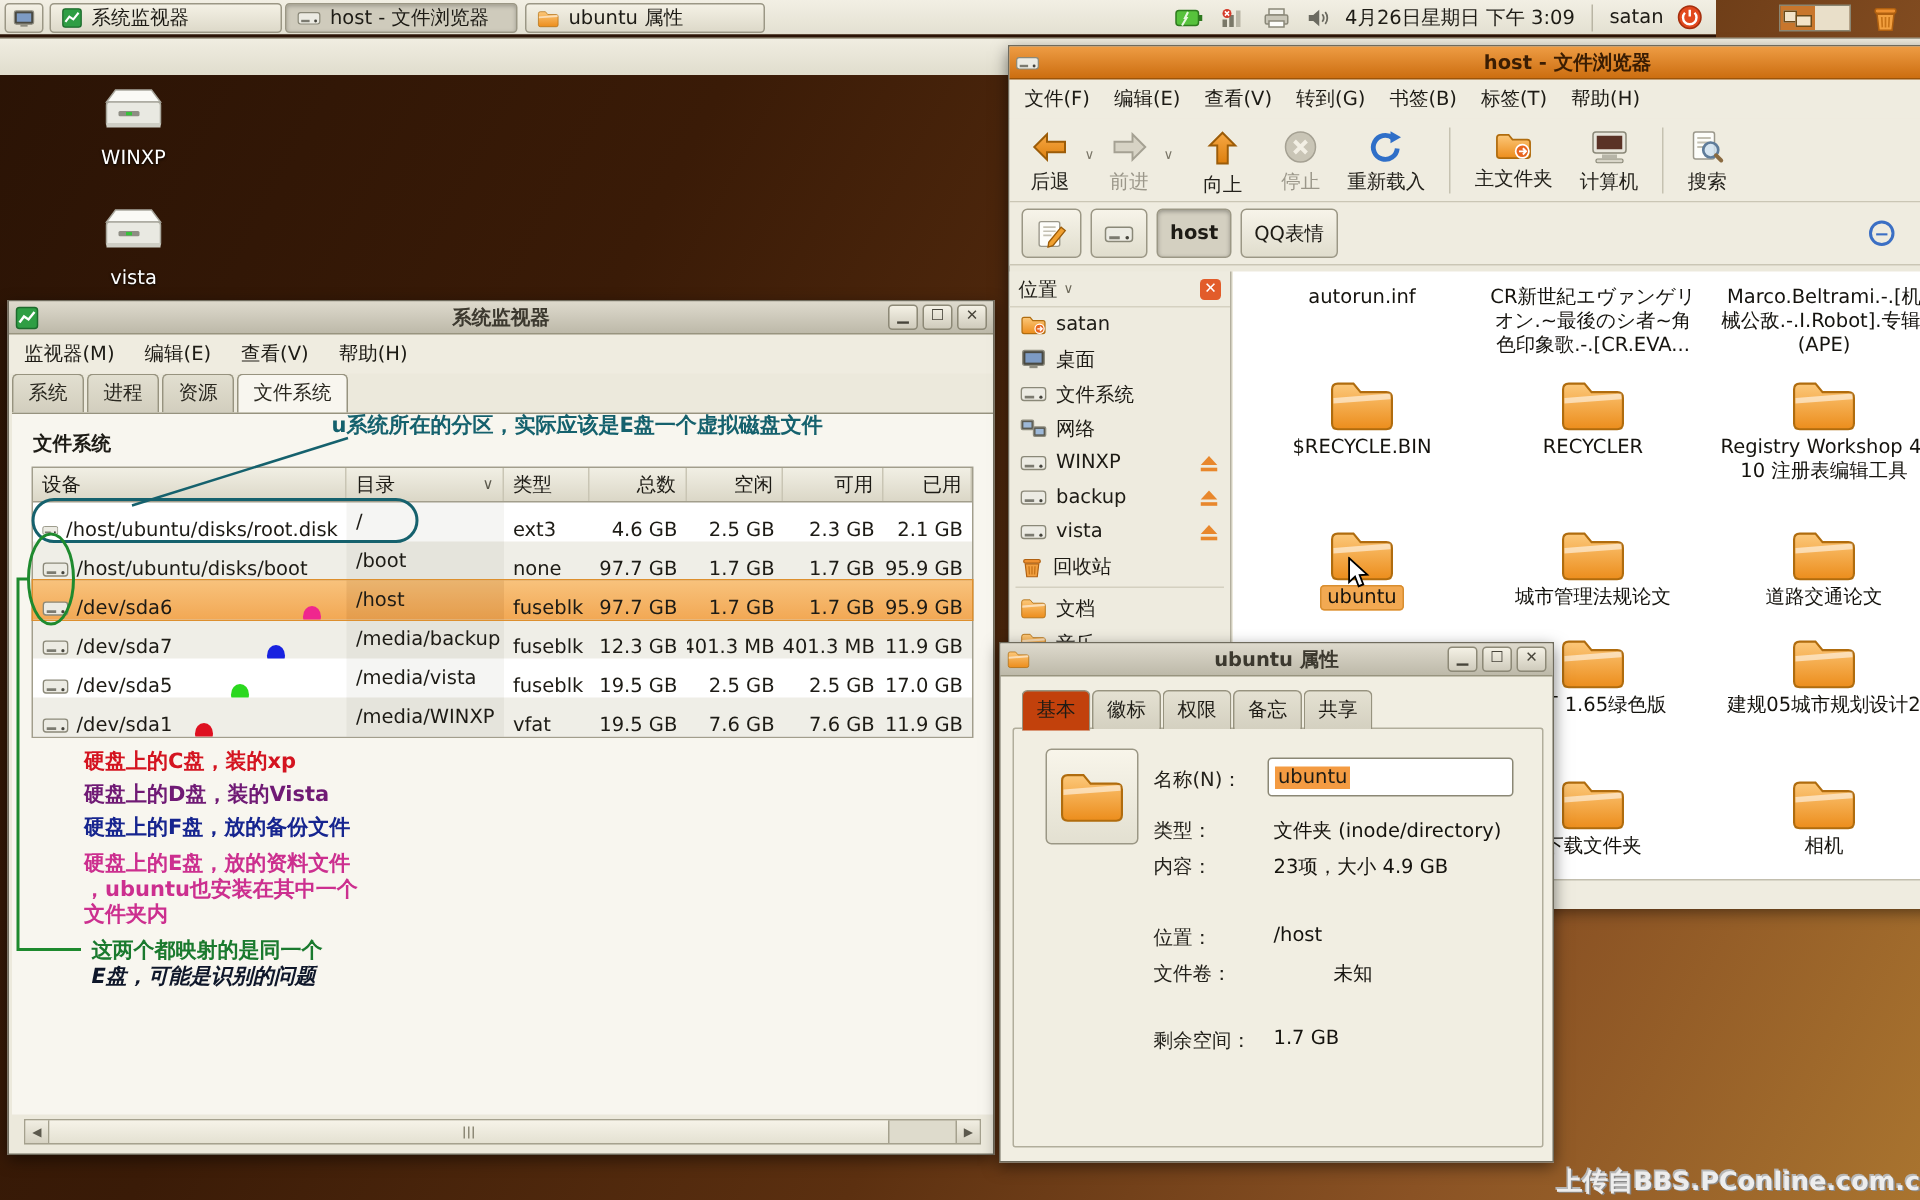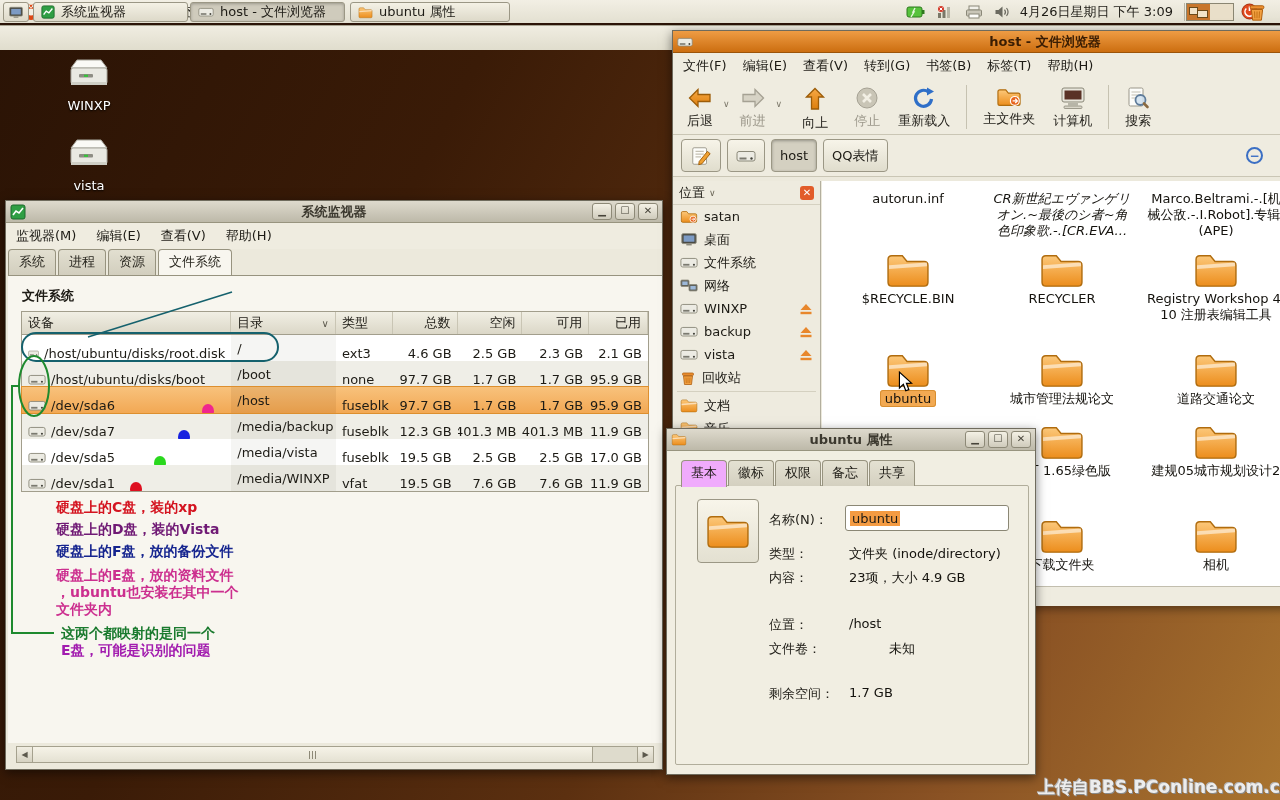--- a/index.html
+++ b/index.html
@@ -3,22 +3,22 @@
 <meta charset="utf-8">
 <style>
   * { margin:0; padding:0; box-sizing:border-box; }
   html,body { width:1280px; height:800px; overflow:hidden; }
   body { font-family:"DejaVu Sans",sans-serif; font-size:13px; color:#1d1b15; }
   #screen { position:relative; width:1280px; height:800px; overflow:hidden;
     background:linear-gradient(118deg,#2a1305 0%,#3a1b07 30%,#5c3010 58%,#8a5224 80%,#a9742f 100%); }
   .abs { position:absolute; }
 
   
-  #panel { left:0; top:0; width:1280px; height:25px; background:linear-gradient(#f2efe4,#e3e0d1);
-    border-bottom:2px solid #2b1407; display:flex; align-items:center; padding:0 19px; z-index:40; }
+  #panel { left:0; top:0; width:1144px; height:25px; background:linear-gradient(#f2efe4,#e3e0d1);
+    border-bottom:2px solid #2b1407; display:flex; align-items:center; padding:0 6px; z-index:40; }
   #panel .pmenu { padding:0 9px; height:23px; display:flex; align-items:center; color:#1d1b15; }
   #panel .pico { width:20px; height:20px; margin:0 2px; display:flex; align-items:center; justify-content:center; }
   #panel .right { margin-left:auto; display:flex; align-items:center; gap:5px; }
   #panel .sep { width:1px; height:18px; background:#b9b5a4; margin:0 6px; }
 
   
   .dicon { width:96px; text-align:center; z-index:1; }
   .dicon .dlabel { color:#fff; text-shadow:0 1px 2px #000; margin-top:2px; }
 
   
@@ -74,21 +74,21 @@
     border-bottom:1px solid #cac6b5; gap:2px; }
   .nbtn { display:flex; flex-direction:column; align-items:center; gap:2px; padding:3px 8px; color:#24221c; }
   .nbtn.disabled { color:#9b978a; }
   .nbtn .nicolbl { white-space:nowrap; }
   .chev { font-size:9px; color:#7a7668; margin-top:16px; }
   .tsep { width:1px; height:44px; background:#c6c2b1; margin:2px 6px; }
   #fb-locbar { display:flex; align-items:center; gap:6px; padding:4px 8px; height:42px; background:#efece0;
     border-bottom:1px solid #cac6b5; }
   .lbtn { height:33px; border:1px solid #9b9785; border-radius:4px; background:linear-gradient(#f7f4e9,#e0ddcd);
     display:flex; align-items:center; padding:0 8px; gap:5px; }
-  .lbtn.pressed { background:#d4d0c1; box-shadow:inset 0 1px 3px rgba(0,0,0,.3); font-weight:normal;text-align:right; }
+  .lbtn.pressed { background:#d4d0c1; box-shadow:inset 0 1px 3px rgba(0,0,0,.3); font-weight:bold;text-align:right; }
   .zoomout { margin-left:auto; width:17px; height:17px; border:2px solid #3b6fc4; border-radius:50%;
     color:#3b6fc4; display:flex; align-items:center; justify-content:center; font-weight:bold; font-size:12px;
     line-height:1; margin-right:146px; }
   #fb-side { left:0; top:150px; width:148px; height:405px; background:#eeebdf; border-right:1px solid #b3af9e; }
   .sphead { display:flex; align-items:center; gap:4px; padding:4px 6px; height:24px; border-bottom:1px solid #d5d1c1; }
   .spclose { margin-left:auto; width:14px; height:14px; background:#e25c2a; border-radius:3px; color:#fff;
     font-size:10px; line-height:13px; text-align:center; font-weight:bold; }
   .sitem { display:flex; align-items:center; gap:6px; height:23px; padding:0 7px; }
   .sitem svg { flex:none; }
   .sitem .eject { margin-left:auto; }
@@ -101,21 +101,21 @@
   .flabel .sel-pill { background:#f2a952; border:1px solid #d88e30; border-radius:3px; padding:0 4px; }
   #fb-status { left:0; top:555px; width:746px; height:20px; background:#efece0; border-top:1px solid #c2beae; }
 
   
   #propwin { left:666px; top:428px; width:370px; height:347px; z-index:30; background:#f1eee2; }
   #prop-tabs { position:absolute; left:14px; top:30px; display:flex; align-items:flex-end; }
   #prop-line { position:absolute; left:8px; top:56px; width:354px; height:280px; border:1px solid #b1ad9b;
     border-radius:2px; background:#f1eee2; }
   .ptab { padding:3px 9px 4px 9px; margin-right:1px; background:linear-gradient(#e4e1d2,#d4d0c0);
     border:1px solid #97937f; border-bottom:none; border-radius:4px 4px 0 0; }
-  .ptab.active { background:#f0abfc; position:relative; top:1px; padding-bottom:5px; z-index:2; }
+  .ptab.active { background:#c2410c; position:relative; top:1px; padding-bottom:5px; z-index:2; }
   .fldbtn { position:absolute; left:30px; top:70px; width:62px; height:64px; border:1px solid #9b9785;
     border-radius:4px; background:linear-gradient(#f8f5ea,#e3e0d1); display:flex; align-items:center; justify-content:center; }
   .plabel { position:absolute; left:102px; white-space:nowrap; color:#24221c; }
   .pvalue { position:absolute; left:182px; white-space:nowrap; color:#15130e; }
   .pinput { position:absolute; left:178px; top:76px; width:164px; height:26px; background:#fff;
     border:1px solid #8b8775; border-radius:3px; display:flex; align-items:center; padding:0 4px; }
   .pinput .seltext { background:#f49b42; padding:0 2px; }
 
   
   #taskbar { left:0; top:775px; width:1280px; height:25px; background:linear-gradient(#f0ede1,#e0ddcd);
@@ -458,28 +458,29 @@
       </div>
     </div>
 
     <svg id="sm-svg" class="abs">
       <line x1="226" y1="91" x2="82" y2="136" stroke="#15616d" stroke-width="1.6"></line>
       <rect x="16" y="132" width="256" height="28" rx="14" fill="none" stroke="#15616d" stroke-width="2"></rect>
       <ellipse cx="28" cy="185" rx="15" ry="30" fill="none" stroke="#1e8a2e" stroke-width="2"></ellipse>
       <polyline points="13,185 6,185 6,432 48,432" fill="none" stroke="#1e8a2e" stroke-width="2"></polyline>
     </svg>
 
+    <div class="anno" style="left:215px; top:74px; color:#15616d;">u系统所在的分区，实际应该是E盘一个虚拟磁盘文件</div>
     <div class="anno" style="left:50px; top:298px; color:#d41420;">硬盘上的C盘，装的xp</div>
     <div class="anno" style="left:50px; top:320px; color:#701a75;">硬盘上的D盘，装的Vista</div>
     <div class="anno" style="left:50px; top:342px; color:#16258f;">硬盘上的F盘，放的备份文件</div>
     <div class="anno" style="left:50px; top:366px; color:#cc2f8f;">硬盘上的E盘，放的资料文件</div>
     <div class="anno" style="left:50px; top:383px; color:#cc2f8f;">，ubuntu也安装在其中一个</div>
     <div class="anno" style="left:50px; top:400px; color:#cc2f8f;">文件夹内</div>
     <div class="anno" style="left:55px; top:424px; color:#1a7a2e;">这两个都映射的是同一个</div>
-    <div class="anno" style="left:55px; top:441px; color:#a21caf;">E盘，可能是识别的问题</div>
+    <div class="anno" style="left:55px; top:441px; color:#0f172a;font-style:italic;">E盘，可能是识别的问题</div>
 
     <div class="hsb abs">
       <div class="arr">◀</div>
       <div class="thumb">
           <i></i>
           <i></i>
           <i></i>
         </div>
       <div class="spacer"></div>
       <div class="arr r">▶</div>
@@ -654,21 +655,21 @@
           </svg>
         <span>音乐</span>
       </div>
     </div>
 
     <div id="fb-files" class="abs">
 
       <div class="fitem" style="left:16px; top:10px;">
         <div class="flabel">autorun.inf</div>
       </div>
-      <div class="fitem" style="left:170px; top:10px;font-style:italic;">
+      <div class="fitem" style="left:170px; top:10px;">
         <div class="flabel">CR新世紀エヴァンゲリオン.~最後のシ者~角色印象歌.-.[CR.EVA...</div>
       </div>
       <div class="fitem" style="left:324px; top:10px;">
         <div class="flabel">Marco.Beltrami.-.[机械公敌.-.I.Robot].专辑.(APE)</div>
       </div>
 
       <div class="fitem" style="left:16px; top:70px;">
         <svg class="ficon" width="46" height="38" viewBox="0 0 48 40">
             <use href="#sym-folder"></use>
           </svg>

